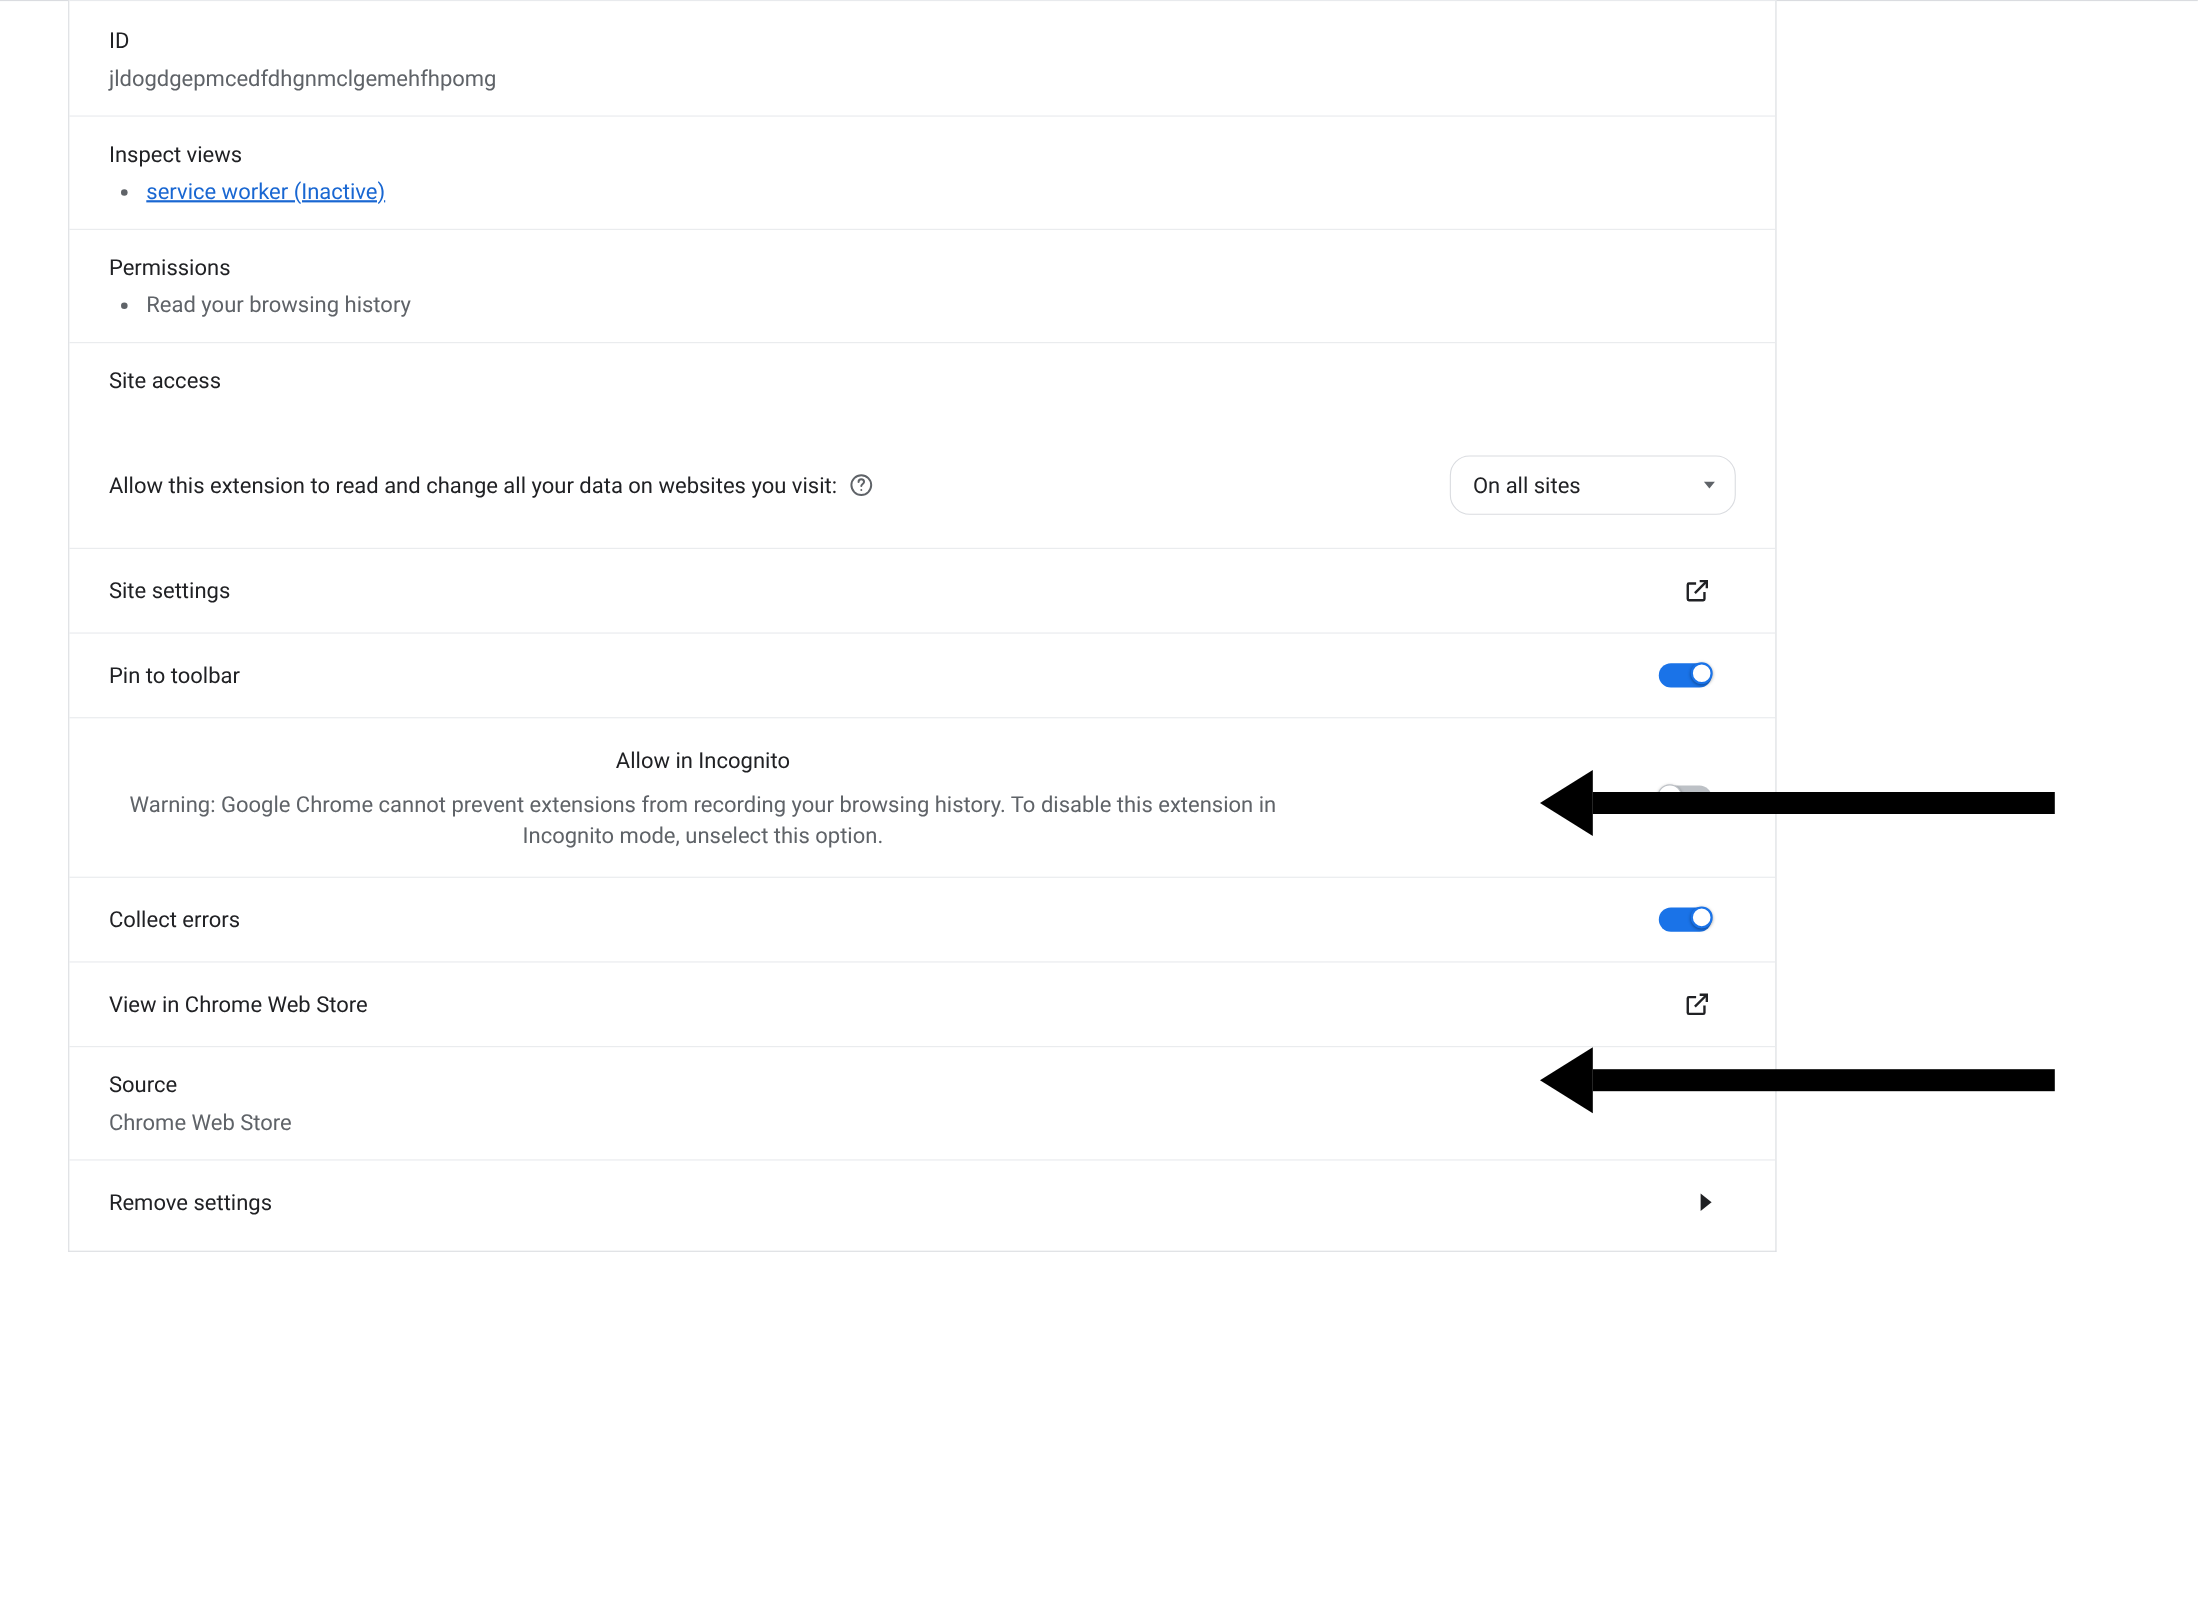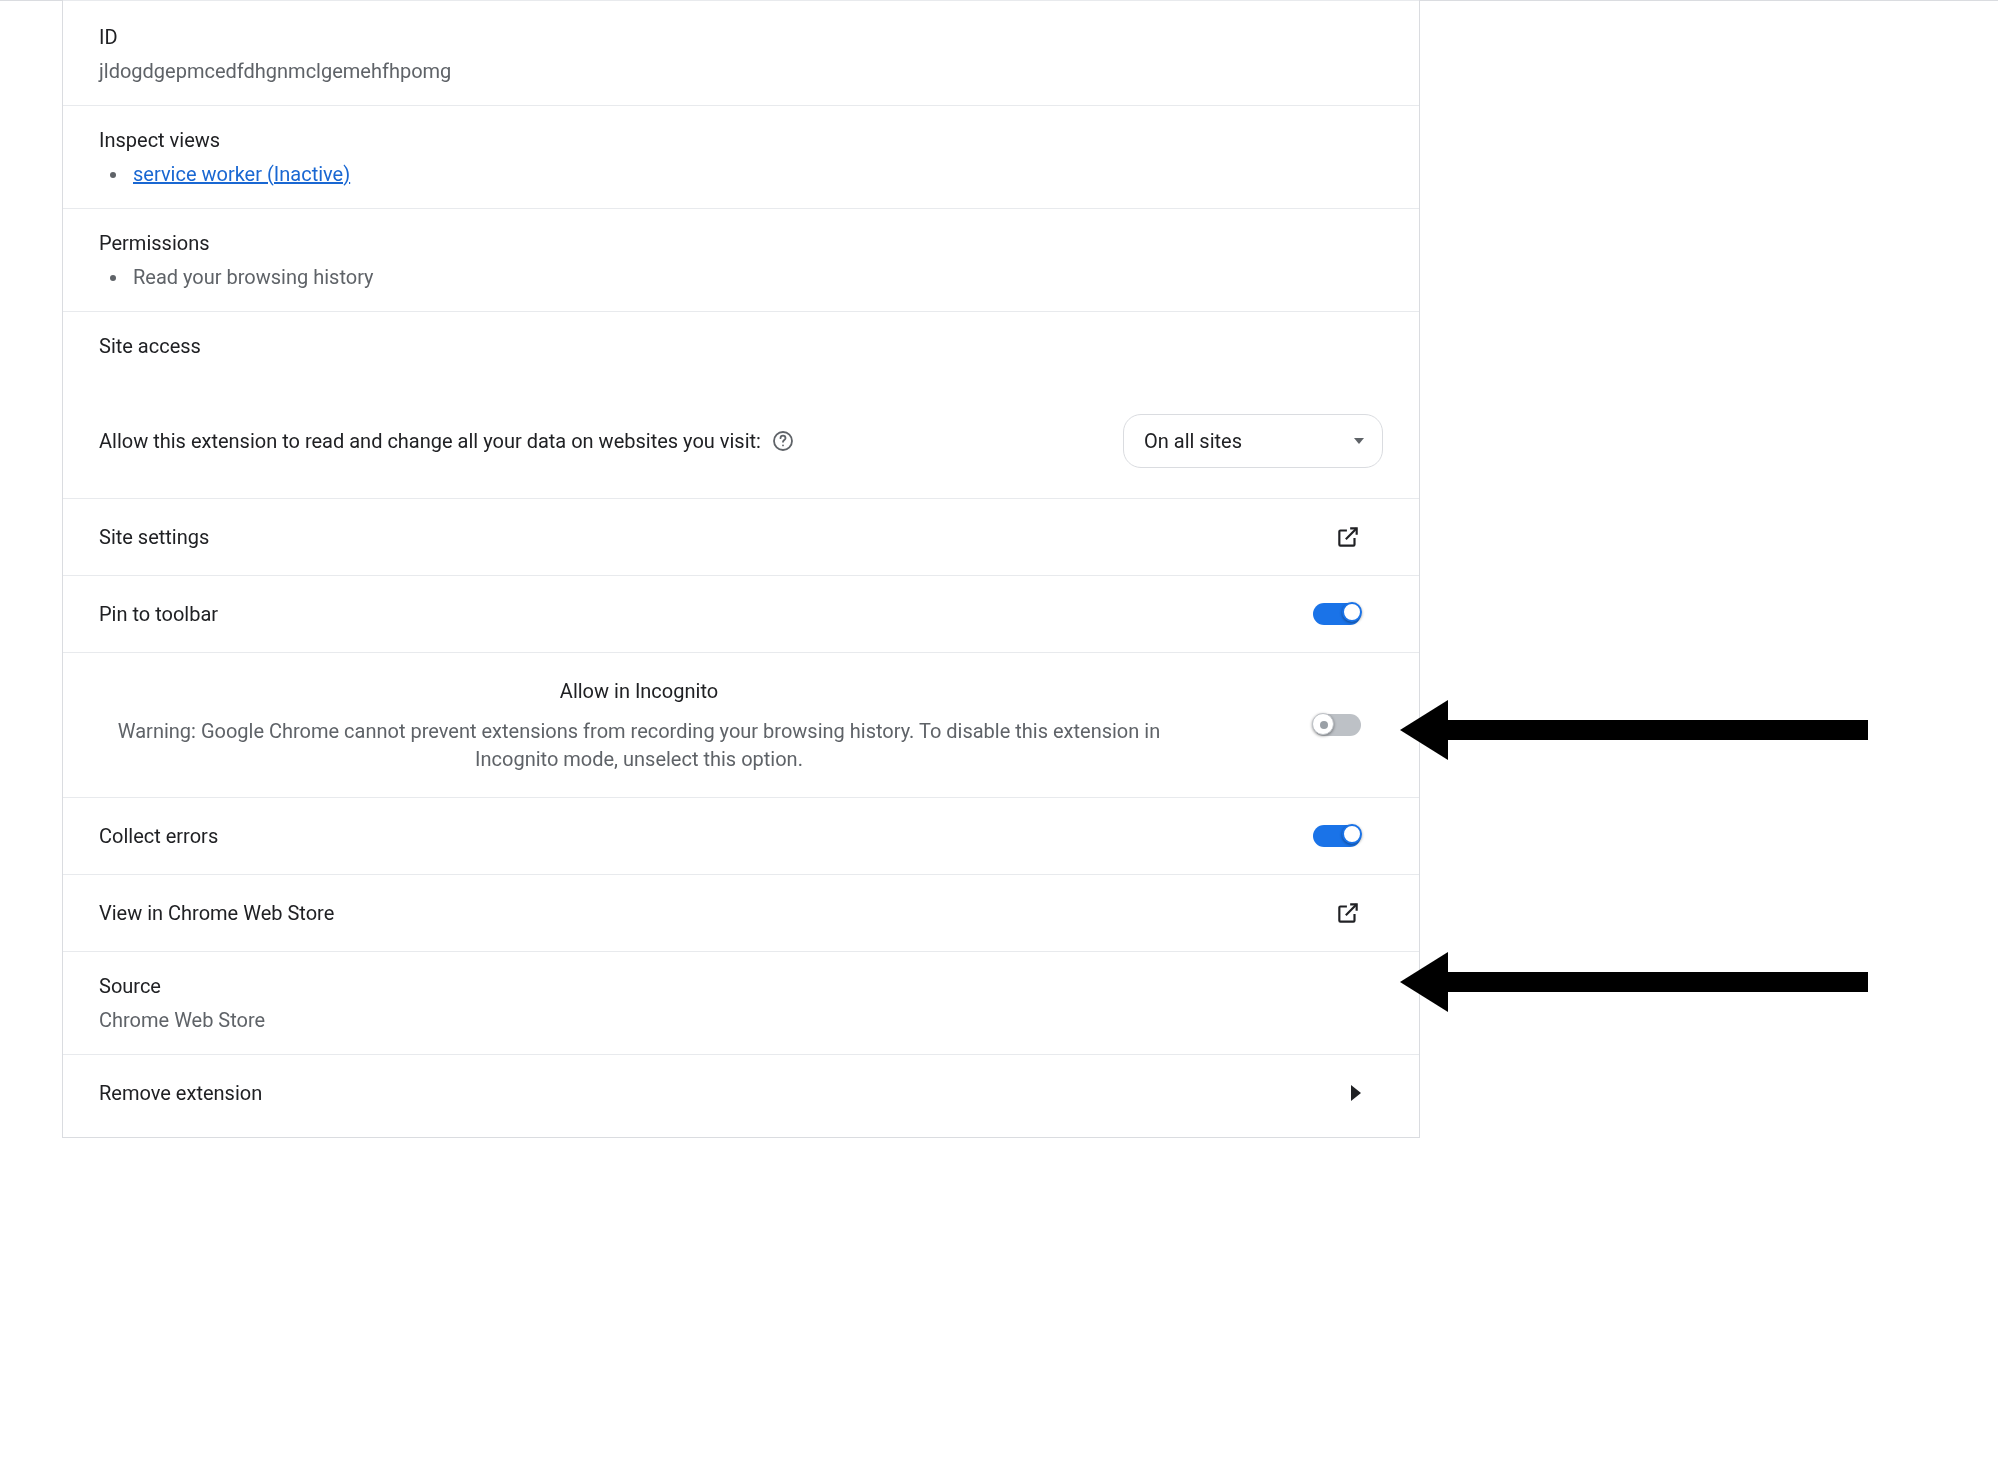--- a/index.html
+++ b/index.html
@@ -18,21 +18,21 @@
     top: 0;
     left: 0;
     right: 0;
     height: 1px;
     background: #dadce0;
   }
   .card {
     position: absolute;
     left: 62px;
     top: 0;
-    width: 1358px;
+    width: 1553px;
     background: #fff;
     border-left: 1px solid #dadce0;
     border-right: 1px solid #dadce0;
     border-bottom: 1px solid #dadce0;
   }
   .section {
     padding: 20px 36px;
     border-bottom: 1px solid #e8eaed;
   }
   .section:last-child { border-bottom: none; }
@@ -296,21 +296,21 @@
       </svg>
     </span>
   </div>
 
   <div class="section">
     <div class="label-title">Source</div>
     <div class="label-value">Chrome Web Store</div>
   </div>
 
   <div class="row-flex" style="border-bottom:none; padding-bottom:30px;">
-    <div class="row-label">Remove extension</div>
+    <div class="row-label">Remove settings</div>
     <span class="chevron-right right-action"></span>
   </div>
 
 </div>
 
 <div class="arrow" style="left:1400px; top:700px;">
   <div class="head"></div>
     <div class="shaft"></div>
 </div>
 <div class="arrow" style="left:1400px; top:952px;">

